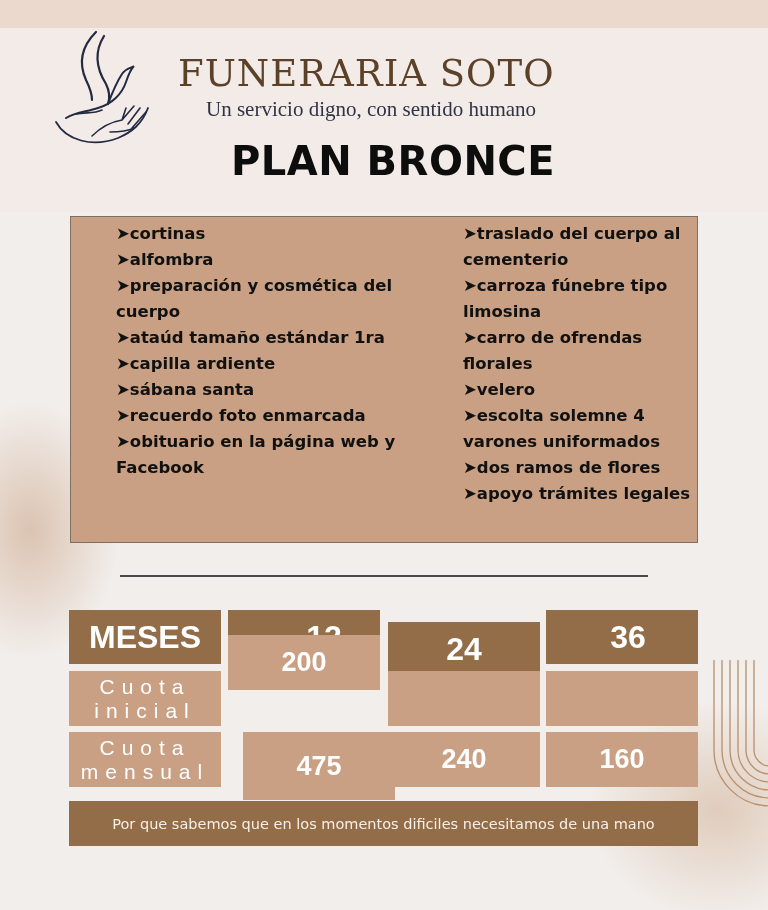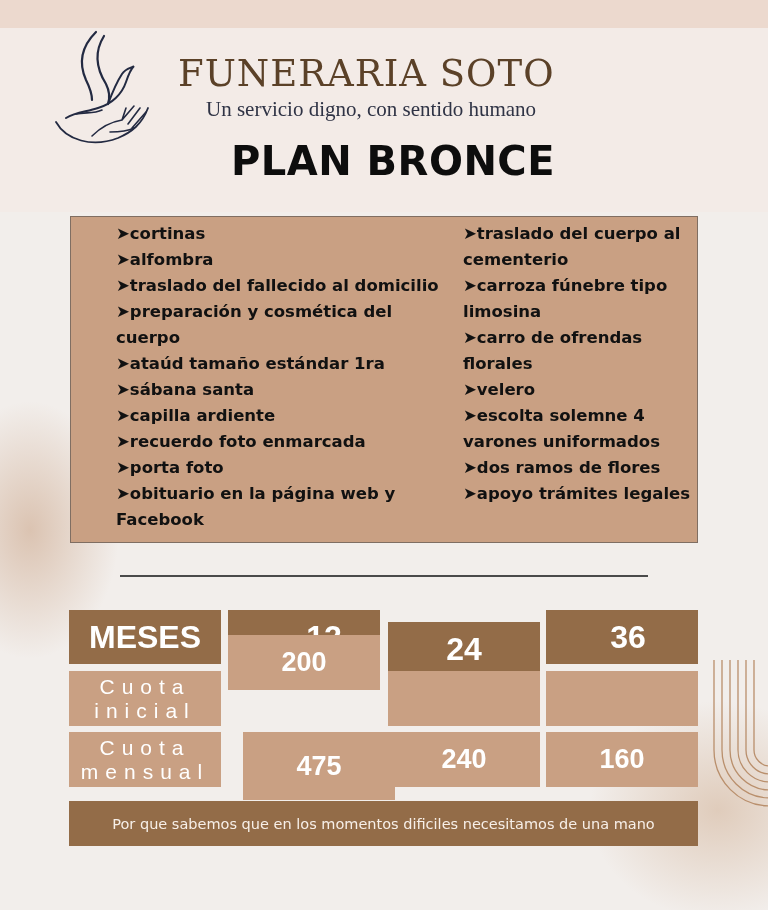--- a/index.html
+++ b/index.html
@@ -98,27 +98,25 @@
 </svg>
 
 <div class="brand-name">FUNERARIA SOTO</div>
 <div class="tagline">Un servicio digno, con sentido humano</div>
 <div class="plan-title">PLAN BRONCE</div>
 
 <div class="services-box">
   <div class="col col-left">
     <div>➤cortinas</div>
     <div>➤alfombra</div>
-    <div>➤traslado del fallecido al domicilio</div>
     <div style="width:300px">➤preparación y cosmética del cuerpo</div>
     <div>➤ataúd tamaño estándar 1ra</div>
+    <div>➤capilla ardiente</div>
     <div>➤sábana santa</div>
-    <div>➤capilla ardiente</div>
     <div>➤recuerdo foto enmarcada</div>
-    <div>➤porta foto</div>
     <div style="width:300px">➤obituario en la página web y Facebook</div>
   </div>
   <div class="col col-right">
     <div style="width:235px">➤traslado del cuerpo al cementerio</div>
     <div style="width:230px">➤carroza fúnebre tipo limosina</div>
     <div style="width:200px">➤carro de ofrendas florales</div>
     <div>➤velero</div>
     <div style="width:210px">➤escolta solemne 4 varones uniformados</div>
     <div>➤dos ramos de flores</div>
     <div>➤apoyo trámites legales</div>

